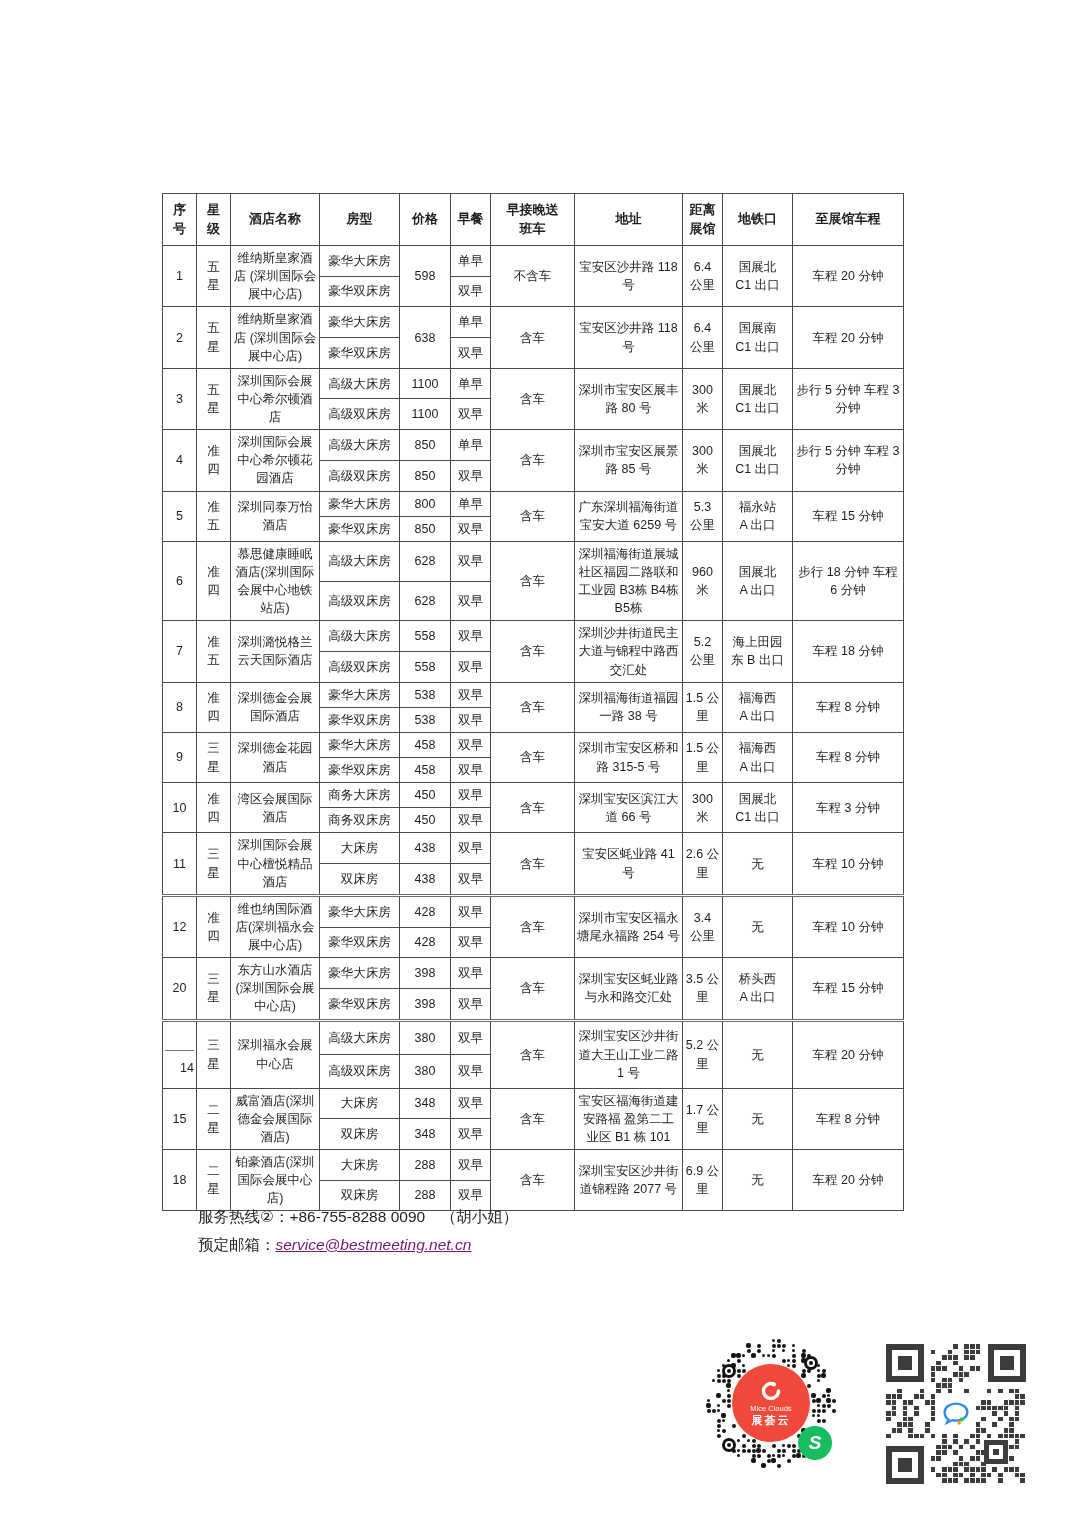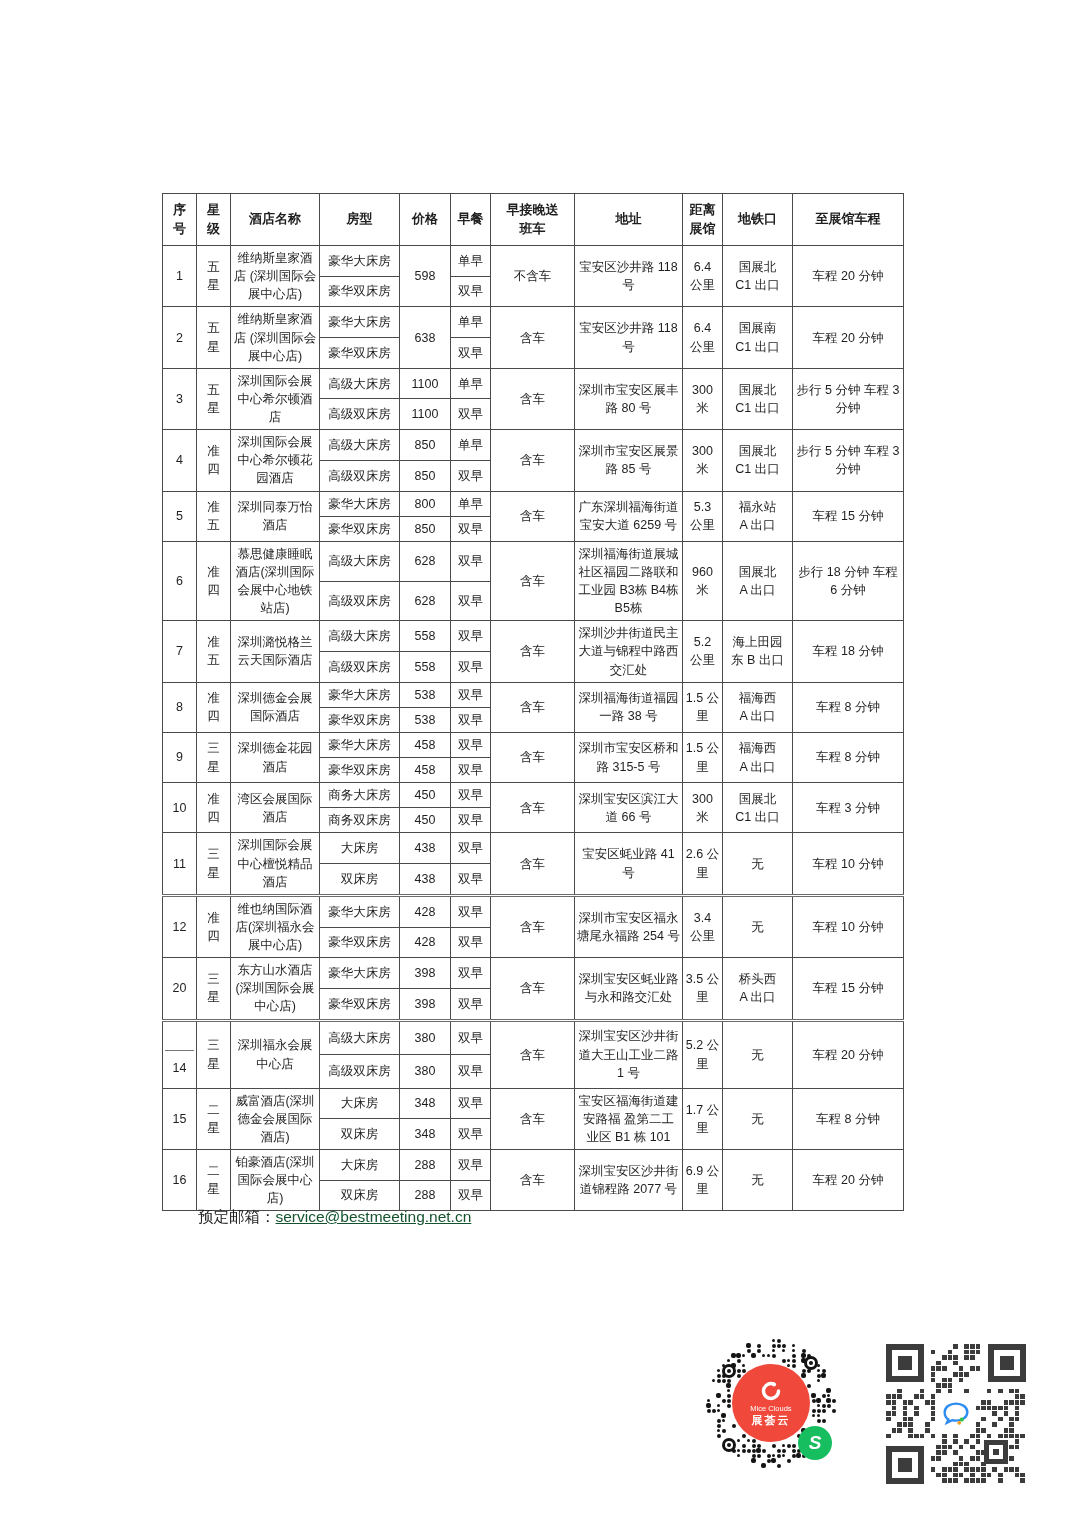--- a/index.html
+++ b/index.html
@@ -13,25 +13,25 @@
     border-collapse:collapse; table-layout:fixed; border:1.5px solid #3f3f3f; }
   table.hotels th, table.hotels td {
     border:1px solid #4a4a4a; text-align:center; vertical-align:middle;
     font-size:12.5px; line-height:1.45; color:#1f1f1f; padding:3px 2px;
     word-break:break-all; overflow:hidden; }
   table.hotels thead th { font-weight:bold; font-size:13px; height:52px; white-space:pre-line; }
   td.pre { white-space:pre-line; }
   tr.thick-top td { border-top:3px double #6b6b6b; }
   td.seq-split { padding:0; }
   .seq-top { height:26px; border-bottom:1px solid #777; }
-  .seq-bottom { padding-top:8px; padding-bottom:8px; }
+  .seq-bottom { padding-top:8px; padding-bottom:8px;text-align:right; }
 
   .contact { position:absolute; left:198px; top:1203px; font-size:15.5px; color:#1f1f1f; }
   .contact .row { height:28px; line-height:28px; white-space:nowrap; }
-  .contact a.email { color:#14532d; text-decoration:underline; }
+  .contact a.email { color:#701a75; text-decoration:underline;font-style:italic; }
 
   .qr-note { position:absolute; left:676px; top:1297px; font-size:14.5px; font-weight:bold;
     color:#2b7cd9; white-space:nowrap; }
 
   
   .qr-left { position:absolute; left:706px; top:1338px; width:130px; height:130px; }
   .qr-left .dot { position:absolute; background:#141414; border-radius:2px; }
   .bullseye { position:absolute; width:14px; height:14px; border:3px solid #141414;
     border-radius:50%; background:#fff; }
   .bullseye::after { content:""; position:absolute; left:2px; top:2px; width:4px; height:4px;
@@ -399,21 +399,21 @@
 里</td>
           <td rowspan="2" class="pre">无</td>
           <td rowspan="2">车程 8 分钟</td>
         </tr>
         <tr>
           <td>双床房</td>
           <td>348</td>
           <td>双早</td>
         </tr>
         <tr>
-          <td rowspan="2">16</td>
+          <td rowspan="2">18</td>
           <td rowspan="2" class="pre">二
 星</td>
           <td rowspan="2">铂豪酒店(深圳国际会展中心店)</td>
           <td>大床房</td>
           <td>288</td>
           <td>双早</td>
           <td rowspan="2">含车</td>
           <td rowspan="2">深圳宝安区沙井街道锦程路 2077 号</td>
           <td rowspan="2" class="pre">6.9 公
 里</td>
@@ -422,20 +422,23 @@
         </tr>
         <tr>
           <td>双床房</td>
           <td>288</td>
           <td>双早</td>
         </tr>
       </tbody>
   </table>
 
   <div class="contact">
+    <div class="row">
+      <span>服务热线②：</span><span>+86-755-8288 0090　（胡小姐）</span>
+    </div>
     <div class="row">
       <span>预定邮箱：</span><a class="email" href="#">service@bestmeeting.net.cn</a>
     </div>
   </div>
 
 
   <div class="qr-left">
       <div class="dot" style="left: 70.5px; top: 125.5px; width: 4px; height: 4px;"></div>
       <div class="dot" style="left: 55px; top: 125px; width: 5px; height: 5px;"></div>
       <div class="dot" style="left: 80.5px; top: 120.5px; width: 4px; height: 4px;"></div>

